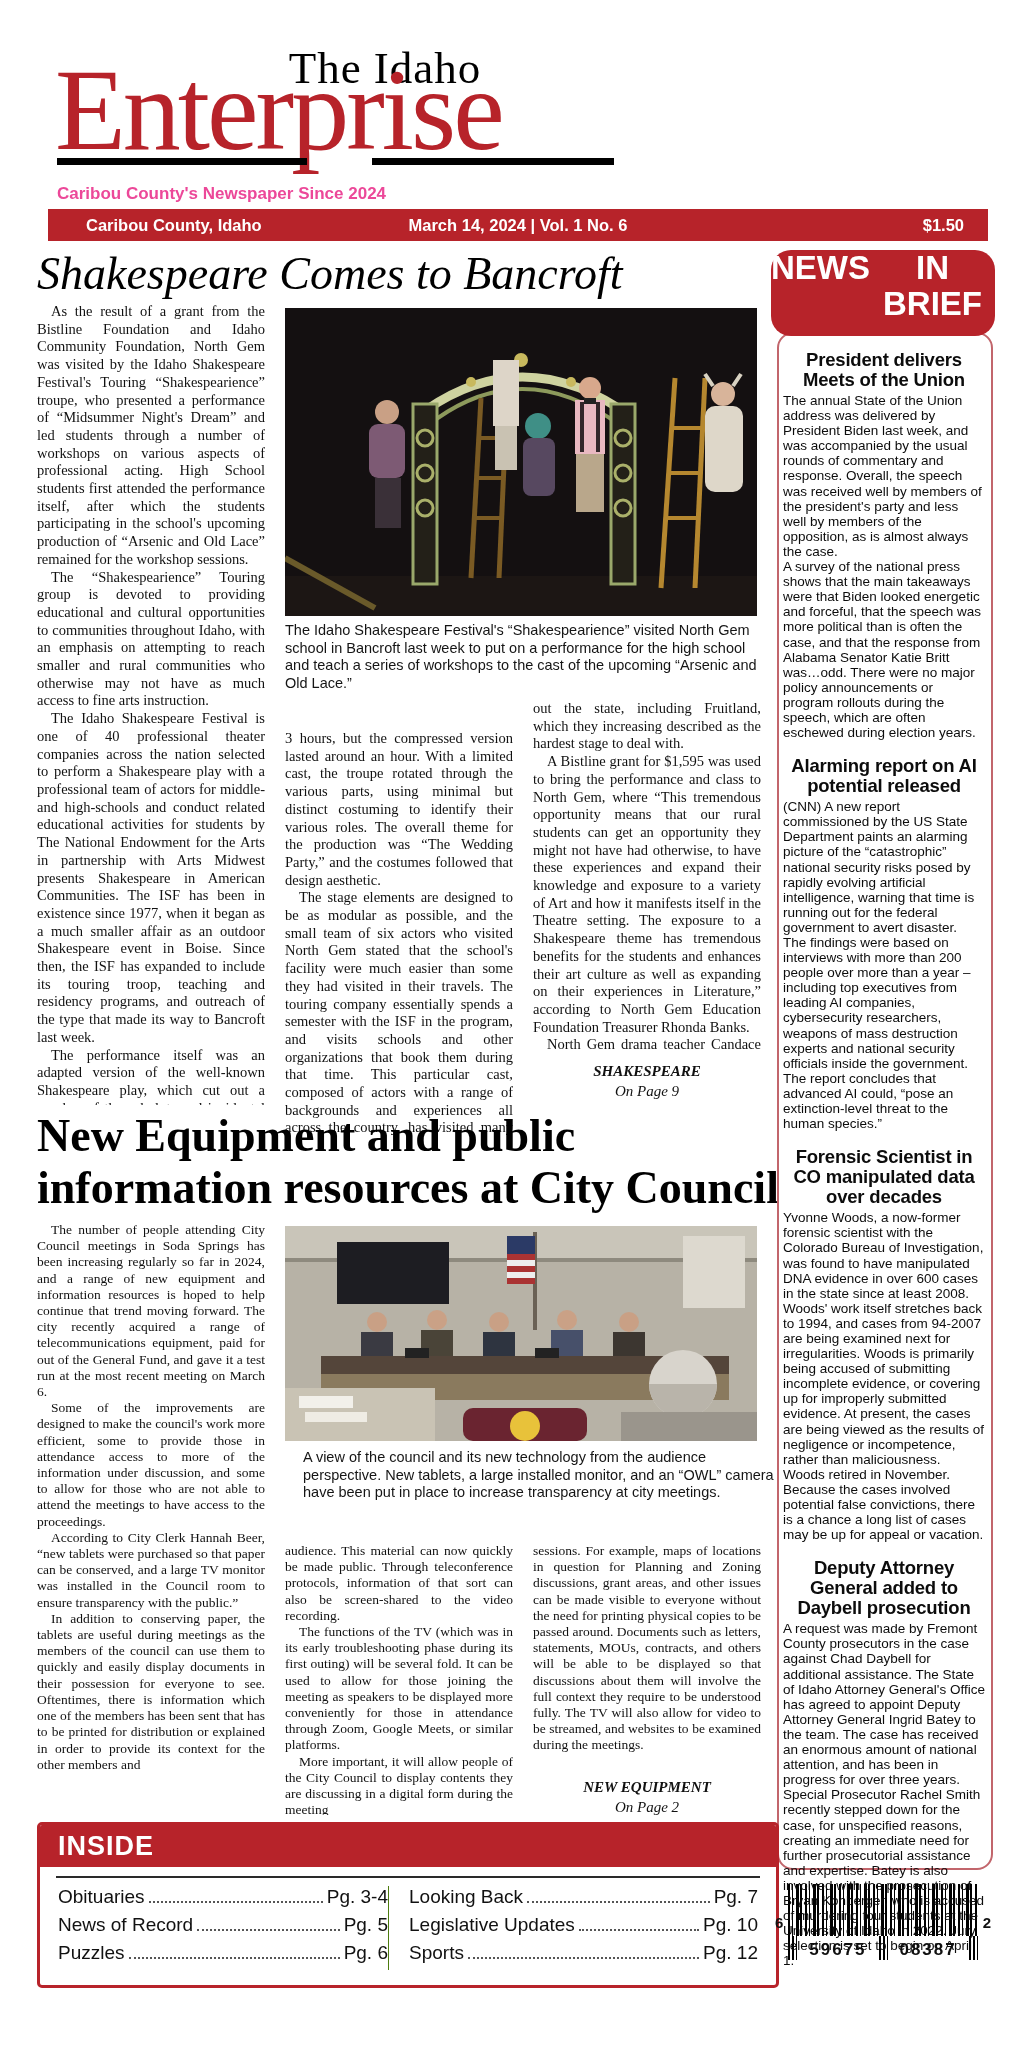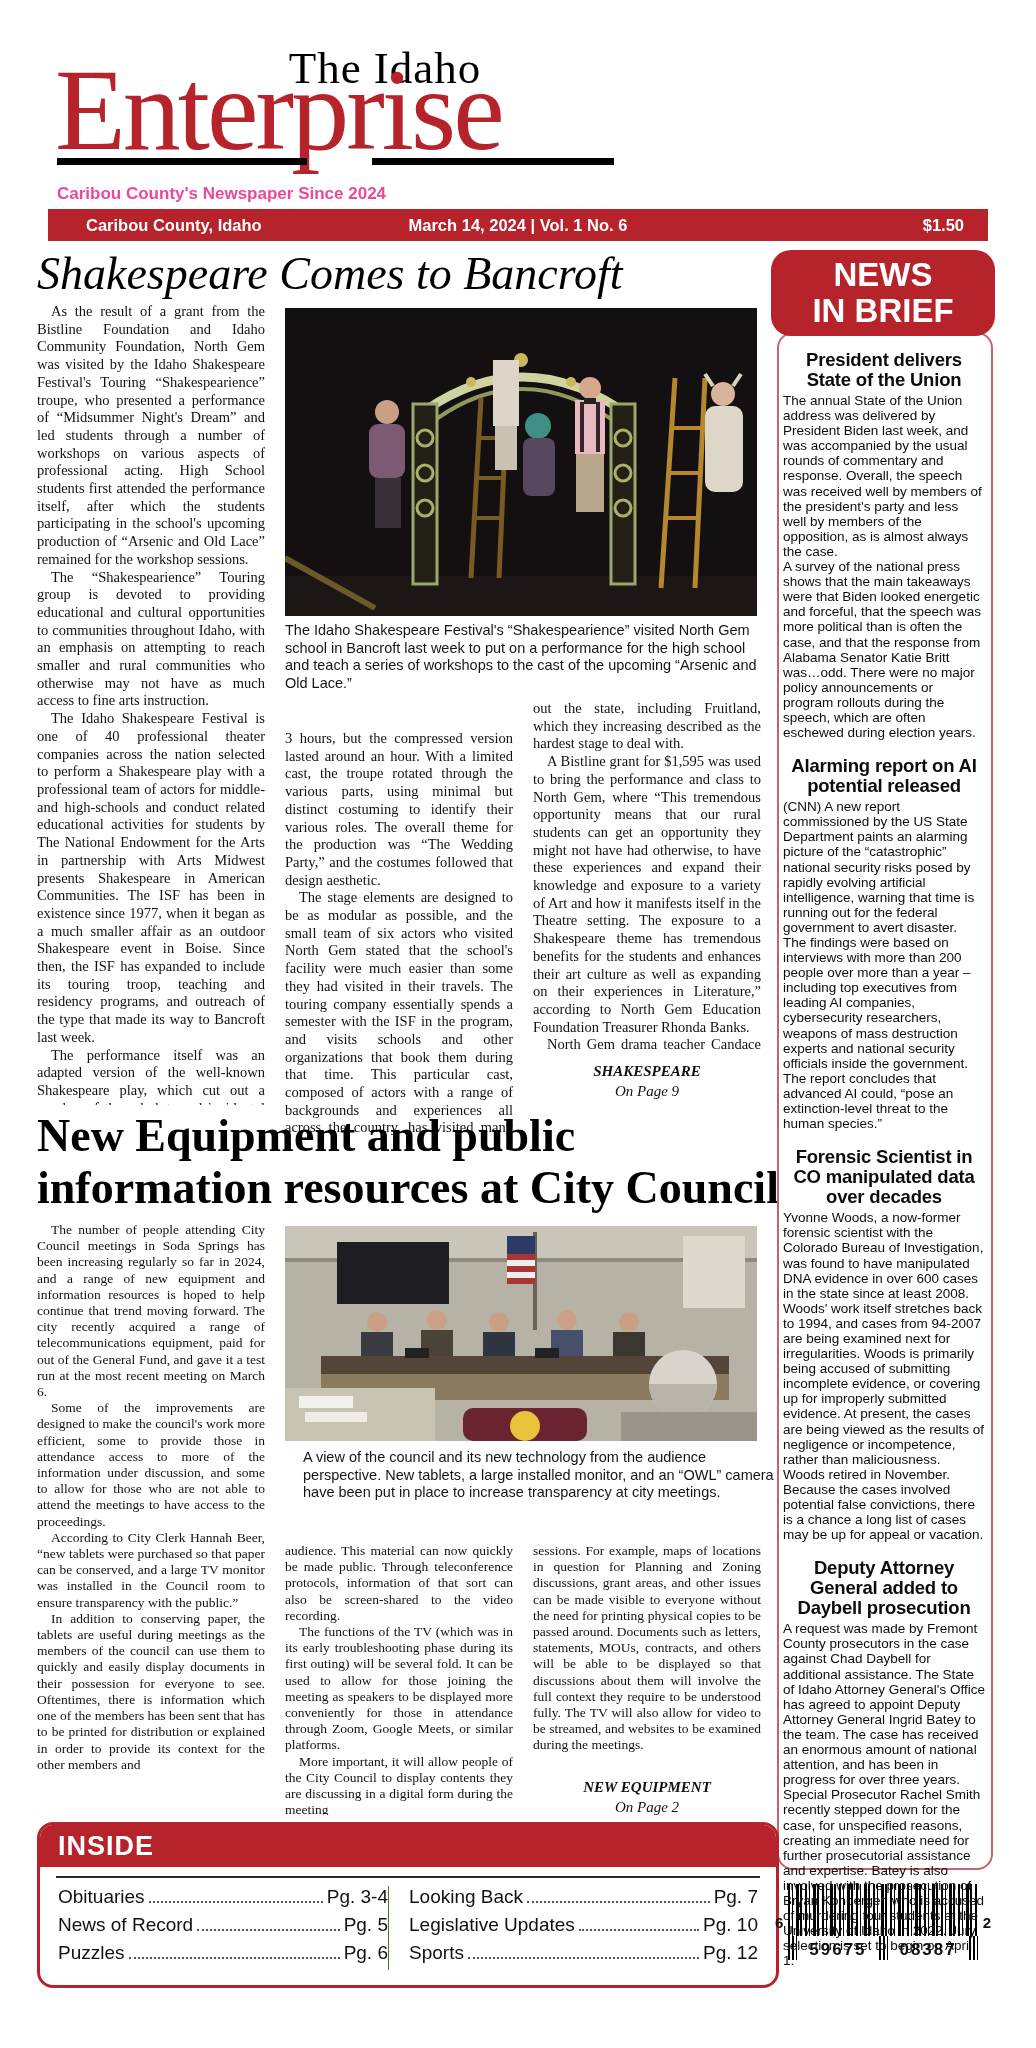--- a/index.html
+++ b/index.html
@@ -53,32 +53,32 @@
   .caption{position:absolute;width:472px;font-family:"Liberation Sans",sans-serif;
            font-size:14.5px;line-height:17.5px;color:#151515;text-align:left;}
   .cap1{left:285px;top:622px;}
   .cap2{left:303px;top:1449px;}
 
   
   .nb-border{position:absolute;left:777px;top:332px;width:212px;height:1534px;
              border:2px solid var(--boxborder);border-radius:16px;background:#fff;}
   .nb-header{position:absolute;left:771px;top:250px;width:224px;height:86px;background:var(--accent);
              border-radius:20px;color:#fff;font-family:"Liberation Sans",sans-serif;font-weight:bold;
-             font-size:33px;line-height:1.08;text-align:center;display:flex;flex-direction:column;
+             font-size:33px;line-height:1.08;text-align:center;display:flex;flex-direction:row;
              justify-content:center;z-index:3;}
   .nb-content{position:absolute;left:783px;top:350px;width:202px;z-index:2;
               font-family:"Liberation Sans",sans-serif;font-size:13.5px;line-height:15.1px;color:#0c0c0c;}
   .brief-title{font-weight:bold;font-size:18.5px;line-height:20px;text-align:center;
                letter-spacing:-0.2px;margin:0 0 3px 0;}
   .brief{margin-bottom:16px;}
   .brief p{margin:0;}
 
   
   .inside-box{position:absolute;left:37px;top:1822px;width:736px;height:160px;
-              border:3px solid var(--accent);border-radius:16px;overflow:hidden;background:#fff;}
+              border:3px solid var(--accent);border-radius:5px;overflow:hidden;background:#fff;}
   .inside-header{background:var(--accent);height:42px;display:flex;align-items:center;
                  color:#fff;font-family:"Liberation Sans",sans-serif;font-weight:bold;
                  font-size:27px;padding-left:18px;letter-spacing:1px;}
   .inside-rule{border-top:2px solid #2a2a2a;margin:9px 16px 0 16px;}
   .inside-cols{display:flex;padding:8px 18px 0 18px;font-family:"Liberation Sans",sans-serif;
                font-size:19px;color:#111;}
   .inside-left{width:330px;}
   .inside-right{flex:1;border-left:1px solid #4d7c0f;padding-left:20px;}
   .toc-row{display:flex;align-items:baseline;height:28px;}
   .toc-dots{flex:1;border-bottom:2px dotted #555;margin:0 4px 5px 4px;}
@@ -267,21 +267,21 @@
   </div>
 
   <div class="nb-border"></div>
   <div class="nb-header">
     <div>NEWS</div>
     <div>IN BRIEF</div>
   </div>
 
   <div class="nb-content">
     <div class="brief">
-      <div class="brief-title">President delivers State of the Union</div>
+      <div class="brief-title">President delivers Meets of the Union</div>
       <p>The annual State of the Union address was delivered by President Biden last week, and was accompanied by the usual rounds of commentary and response. Overall, the speech was received well by members of the president's party and less well by members of the opposition, as is almost always the case.</p>
       <p>A survey of the national press shows that the main takeaways were that Biden looked energetic and forceful, that the speech was more political than is often the case, and that the response from Alabama Senator Katie Britt was…odd.  There were no major policy announcements or program rollouts during the speech, which are often eschewed during election years.</p>
     </div>
     <div class="brief">
       <div class="brief-title">Alarming report on AI potential released</div>
       <p>(CNN) A new report commissioned by the US State Department paints an alarming picture of the “catastrophic” national security risks posed by rapidly evolving artificial intelligence, warning that time is running out for the federal government to avert disaster.</p>
       <p>The findings were based on interviews with more than 200 people over more than a year – including top executives from leading AI companies, cybersecurity researchers, weapons of mass destruction experts and national security officials inside the government.</p>
       <p>The report concludes that advanced AI could, “pose an extinction-level threat to the human species.”</p>
     </div>
     <div class="brief">

